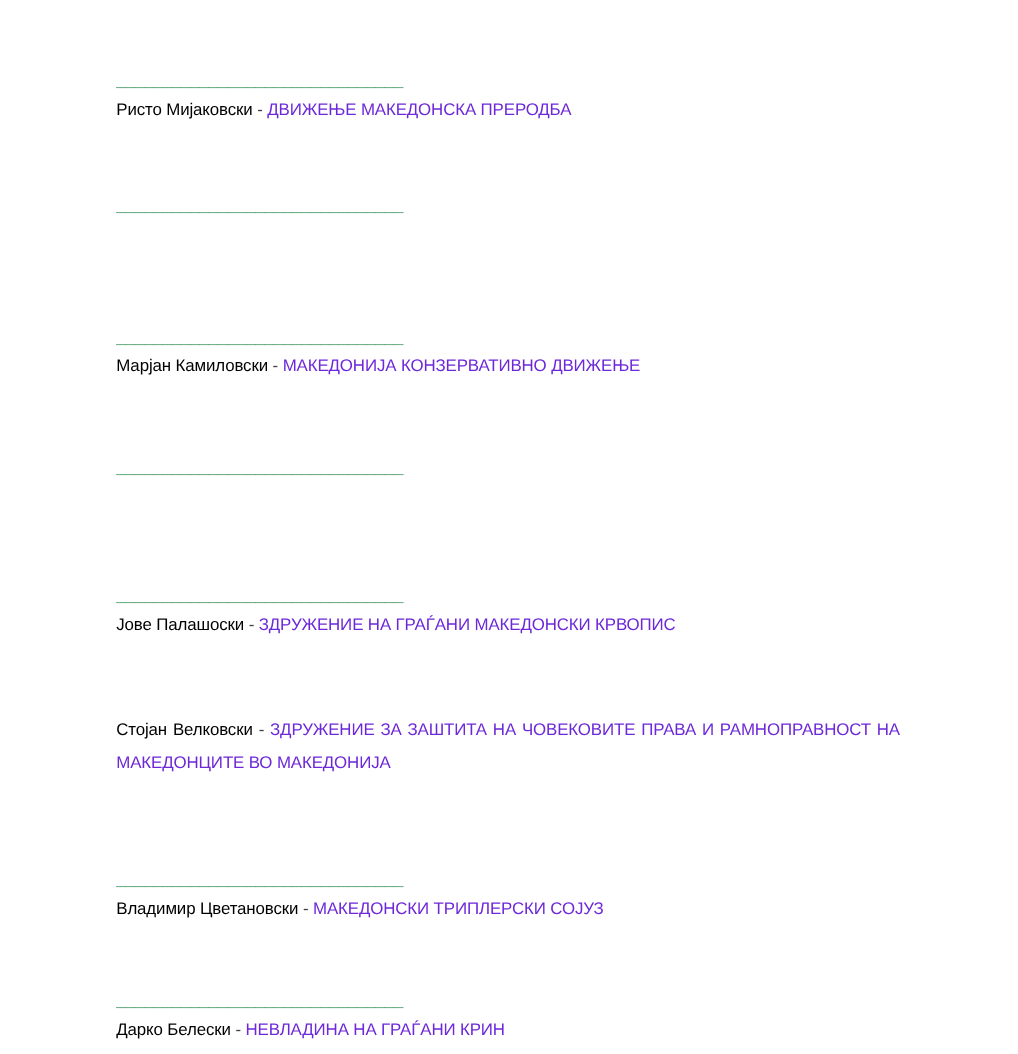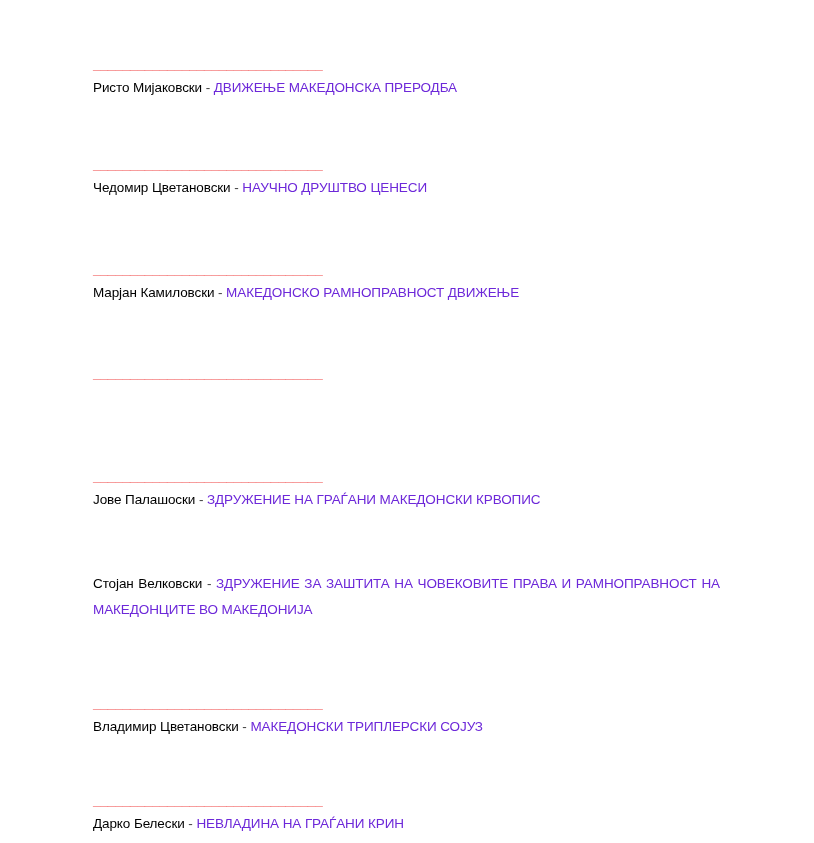--- a/index.html
+++ b/index.html
@@ -27,21 +27,21 @@
   .entry.e3 { top: 260px; }
   .entry.e4 { top: 364px; }
   .entry.e5 { top: 467px; }
   .entry.e6 { top: 571px; }
   .entry.e7 { top: 694px; }
   .entry.e8 { top: 791px; }
   .sig-line {
     margin: 0;
     line-height: 20px;
     font-weight: bold;
-    color: #ef4444;
+    color: #15803d;
     white-space: nowrap;
   }
   .entry-text {
     margin: 0;
     line-height: 26px;
     text-align: justify;
     color: #404040;
   }
   .name {
     font-weight: normal;
@@ -63,33 +63,28 @@
     <p class="sig-line">_______________________________</p>
     <p class="entry-text">
       <span class="name">Ристо Мијаковски</span>
       <span class="sep">-</span>
       <span class="org">ДВИЖЕЊЕ МАКЕДОНСКА ПРЕРОДБА</span>
     </p>
   </div>
 
   <div class="entry e2">
     <p class="sig-line">_______________________________</p>
-    <p class="entry-text">
-      <span class="name">Чедомир Цветановски</span>
-      <span class="sep">-</span>
-      <span class="org">НАУЧНО ДРУШТВО ЦЕНЕСИ</span>
-    </p>
   </div>
 
   <div class="entry e3">
     <p class="sig-line">_______________________________</p>
     <p class="entry-text">
       <span class="name">Марјан Камиловски</span>
       <span class="sep">-</span>
-      <span class="org">МАКЕДОНСКО РАМНОПРАВНОСТ ДВИЖЕЊЕ</span>
+      <span class="org">МАКЕДОНИЈА КОНЗЕРВАТИВНО ДВИЖЕЊЕ</span>
     </p>
   </div>
 
   <div class="entry e4">
     <p class="sig-line">_______________________________</p>
   </div>
 
   <div class="entry e5">
     <p class="sig-line">_______________________________</p>
     <p class="entry-text">

